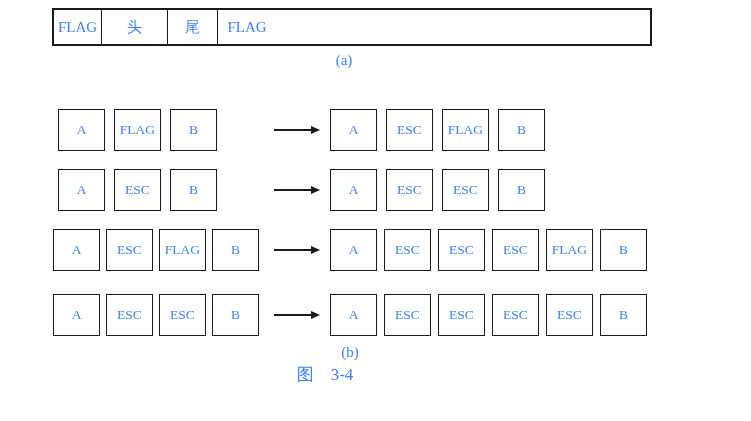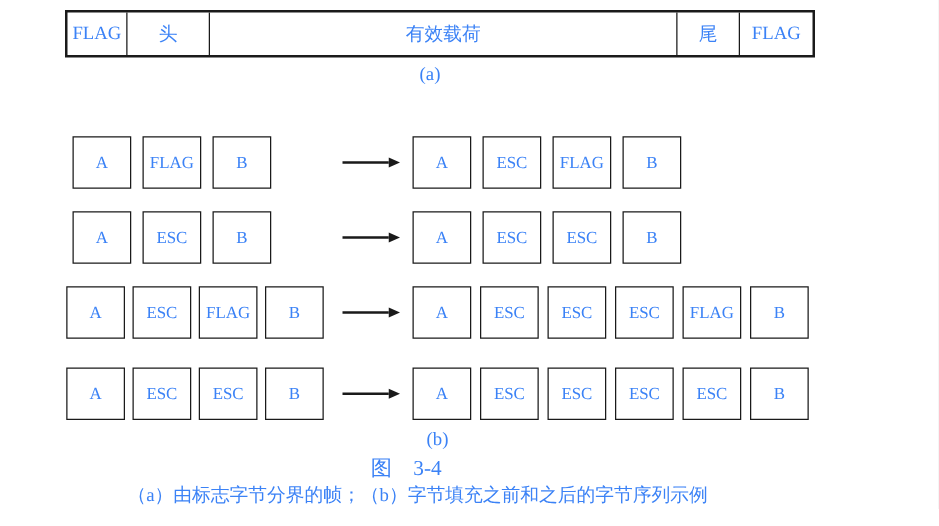--- a/index.html
+++ b/index.html
@@ -90,21 +90,20 @@
   }
 </style>
 </head>
 <body>
 
 <div class="page">
 
   <div class="frame">
     <div class="frame-cell fc-flag-l">FLAG</div>
     <div class="frame-cell fc-head">头</div>
-    <div class="frame-cell fc-payload">有效载荷</div>
     <div class="frame-cell fc-tail">尾</div>
     <div class="frame-cell fc-flag-r">FLAG</div>
   </div>
   <div class="part-a-label">(a)</div>
 
 
   <div>
       <div class="stuff-row" style="top: 109px;">
         <div class="byte-group" style="left: 58px; gap: 9px;">
           <div class="byte-box">A</div>
@@ -177,15 +176,14 @@
           <div class="byte-box">ESC</div>
           <div class="byte-box">ESC</div>
           <div class="byte-box">B</div>
         </div>
       </div>
     </div>
 
   <div class="part-b-label">(b)</div>
 
   <div class="caption-title">图　3-4</div>
-  <div class="caption-subtitle">（a）由标志字节分界的帧；（b）字节填充之前和之后的字节序列示例</div>
 
 </div>
 
 </body></html>

